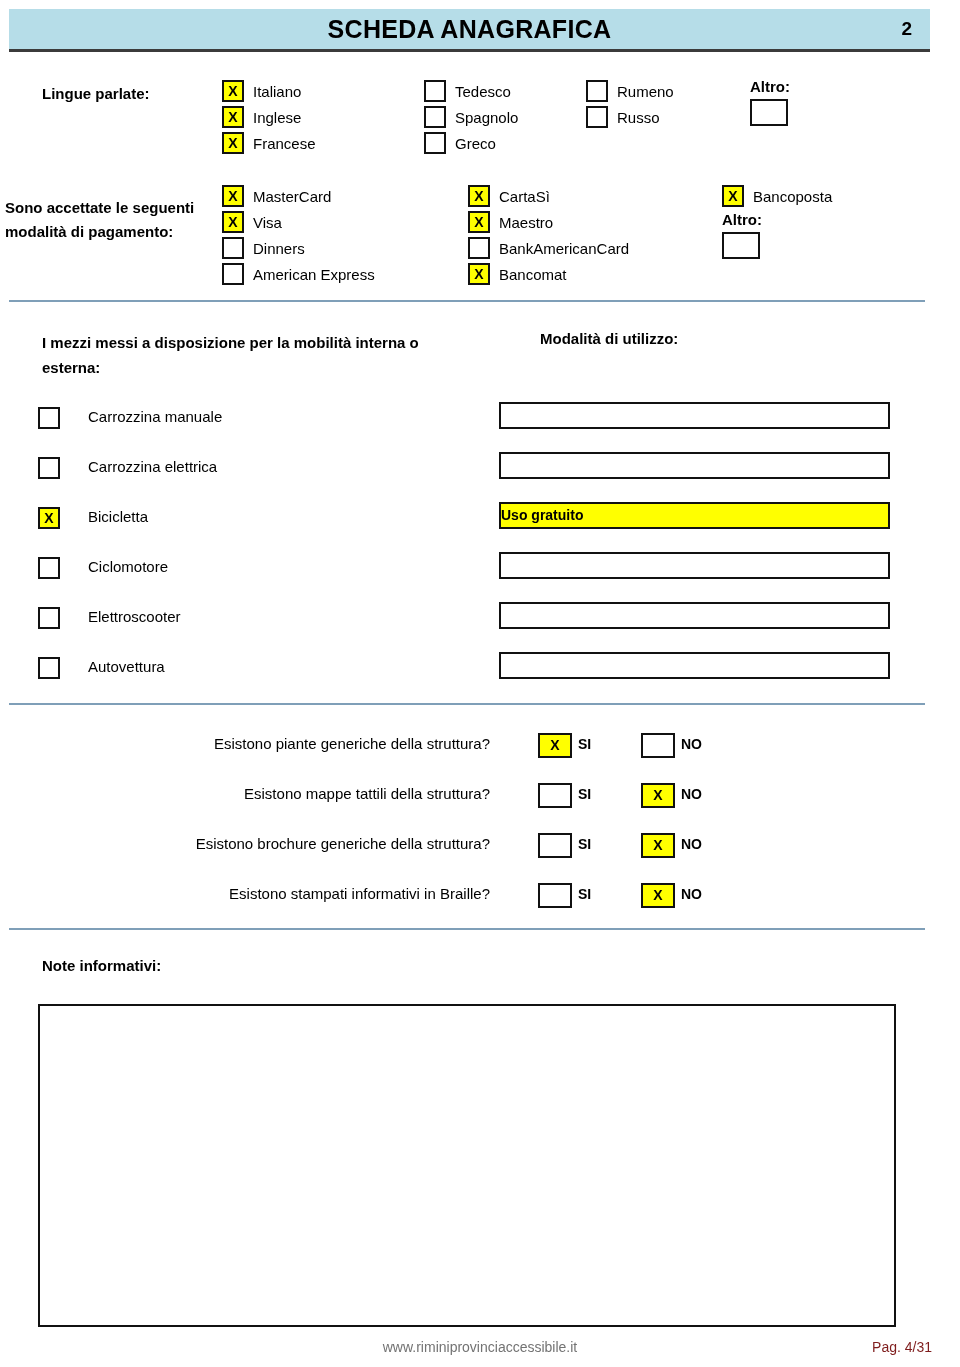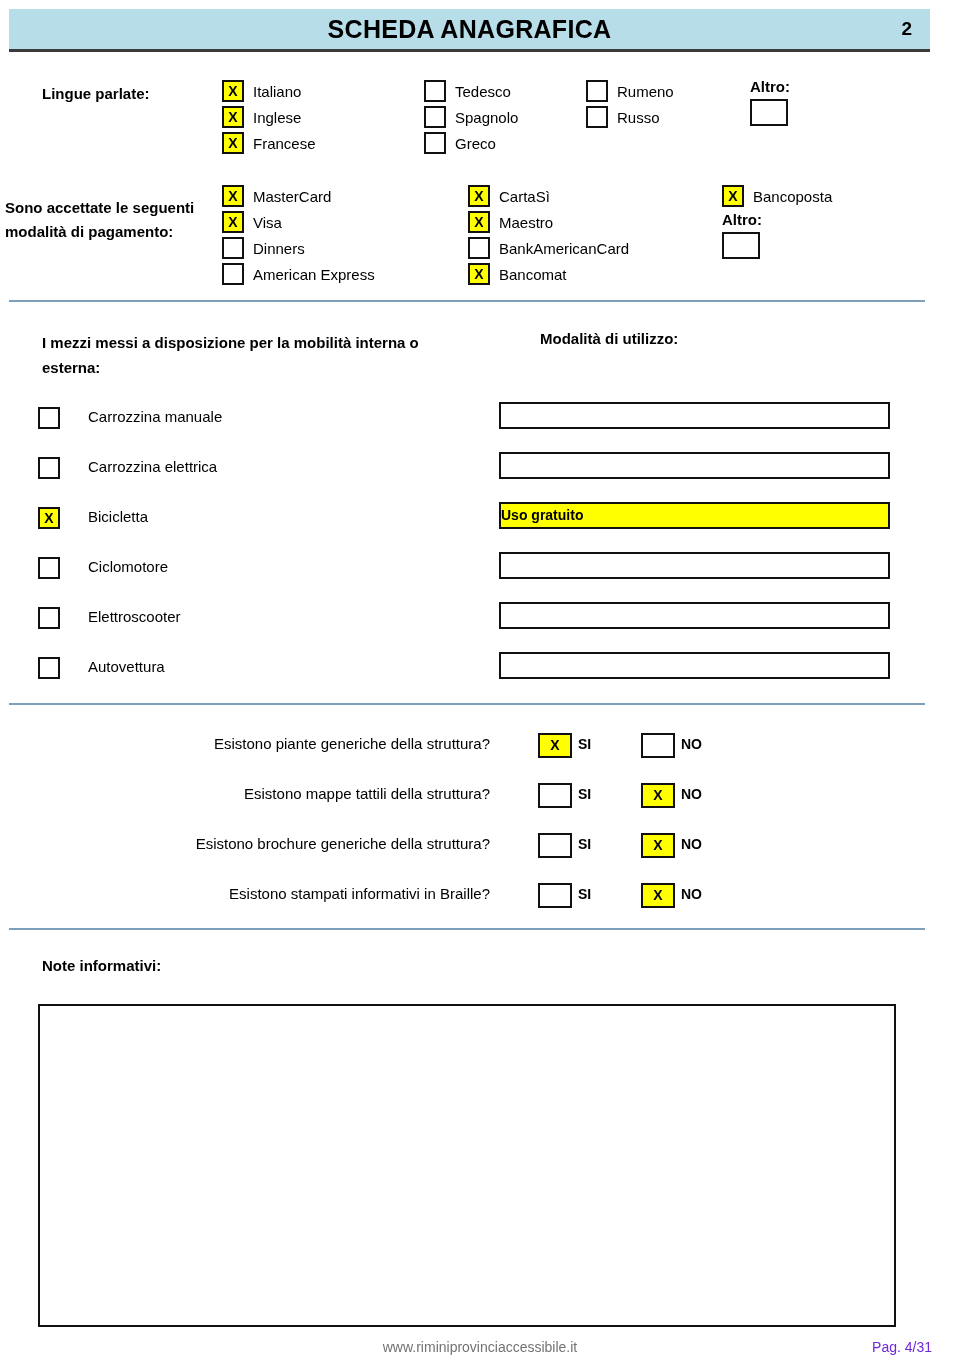--- a/index.html
+++ b/index.html
@@ -221,21 +221,21 @@
     width: 960px;
     text-align: center;
     font-size: 14px;
     color: #737373;
   }
   .footer-page {
     position: absolute;
     right: 28px;
     top: 1339px;
     font-size: 14px;
-    color: #6d28d9;
+    color: #7f1d1d;
   }
 </style>
 </head>
 <body>
 
 <div class="header-band">
   <div class="header-title">SCHEDA ANAGRAFICA</div>
   <div class="header-page-num">2</div>
 </div>
 <div class="header-rule"></div>

